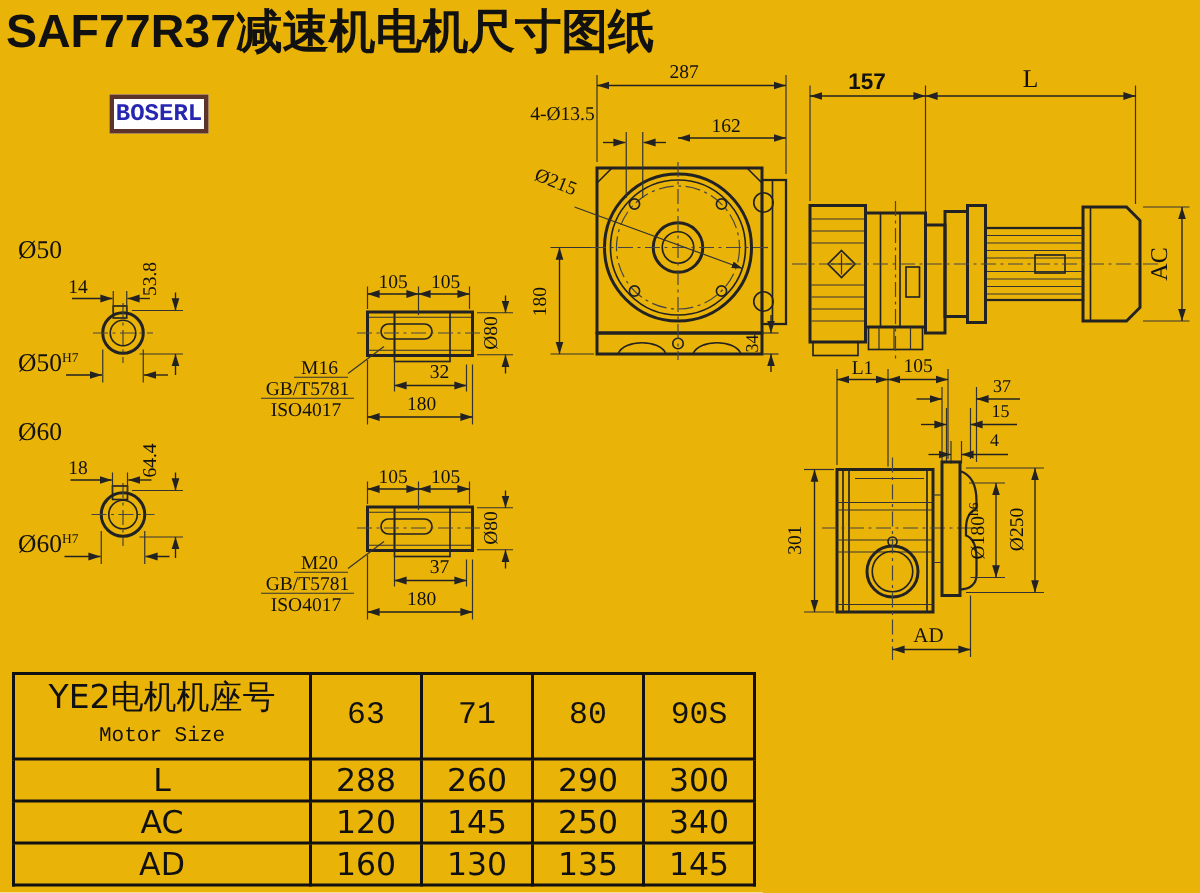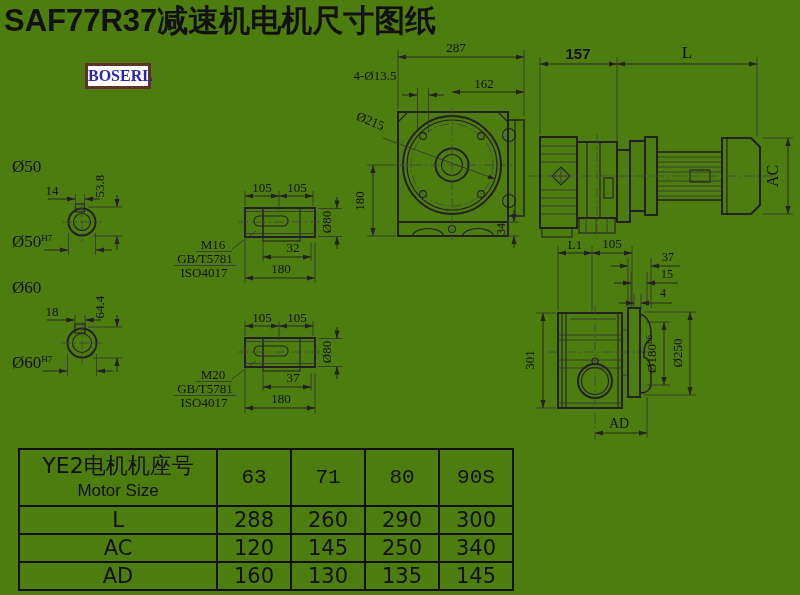--- a/index.html
+++ b/index.html
@@ -1,45 +1,45 @@
 <!DOCTYPE html>
 <html><head>
 <meta charset="utf-8">
 <style>
   html,body{margin:0;padding:0;background:#fff;}
-  #stage{position:relative;width:800px;height:595px;background:#4d7c0f;overflow:hidden;
+  #stage{position:relative;width:800px;height:595px;background:#eab308;overflow:hidden;
          font-family:"Liberation Sans",sans-serif;}
   #title{position:absolute;left:4px;top:0px;font-size:31px;font-weight:bold;color:#111;
          letter-spacing:0px;white-space:nowrap;}
-  #logo{position:absolute;left:85px;top:63px;width:60px;height:20px;border:3px solid #5d342c;
-        background:#fff;color:#2626b0;font-family:Liberation Serif, serif;font-weight:bold;
+  #logo{position:absolute;left:73px;top:63px;width:60px;height:20px;border:3px solid #5d342c;
+        background:#fff;color:#2626b0;font-family:Liberation Mono, monospace;font-weight:bold;
         font-size:16px;text-align:center;line-height:20px;letter-spacing:0px;}
   svg{position:absolute;left:0;top:0;}
   .o2{stroke:#222;stroke-width:2;fill:none;}
   .o15{stroke:#222;stroke-width:1.5;fill:none;}
   .o1{stroke:#222;stroke-width:1.1;fill:none;}
   .t{stroke:#333;stroke-width:0.8;fill:none;}
   .cl{stroke:#444;stroke-width:0.8;fill:none;stroke-dasharray:10 3 2 3;}
   .dl{stroke:#222;stroke-width:0.9;fill:none;}
   text{fill:#111;font-family:"Liberation Serif",serif;}
   .ds{font-size:13px;text-anchor:middle;}
   .d2{font-size:12px;text-anchor:middle;}
   .lb{font-size:17px;}
   .b157{font-family:"Liberation Sans",sans-serif;font-weight:bold;font-size:15px;text-anchor:middle;}
   .sup{font-size:9px;}
   
-  #spec{position:absolute;left:18px;top:448px;border-collapse:collapse;table-layout:fixed;}
+  #spec{position:absolute;left:8px;top:448px;border-collapse:collapse;table-layout:fixed;}
   #spec td,#spec th{border:2px solid #111;text-align:center;vertical-align:middle;
         font-family:"DejaVu Sans",sans-serif;color:#111;font-weight:normal;padding:0;}
   #spec .c0{width:196px;}
   #spec .cn{width:72px;font-size:21px;font-family:Liberation Mono, monospace;}
   #spec tr.hdr td{height:55px;}
   #spec tr.row td{height:26px;font-size:21px;}
   .hcn{font-size:22px;line-height:26px;}
-  .hen{font-family:Liberation Sans, sans-serif;font-size:17px;line-height:24px;}
+  .hen{font-family:Liberation Mono, monospace;font-size:14px;line-height:24px;}
 </style>
 </head>
 <body>
 
 <div id="stage">
   <div id="title">SAF77R37减速机电机尺寸图纸</div>
   <div id="logo">BOSERL</div>
 
   <svg width="800" height="445" viewBox="0 0 800 445">
     <defs>

